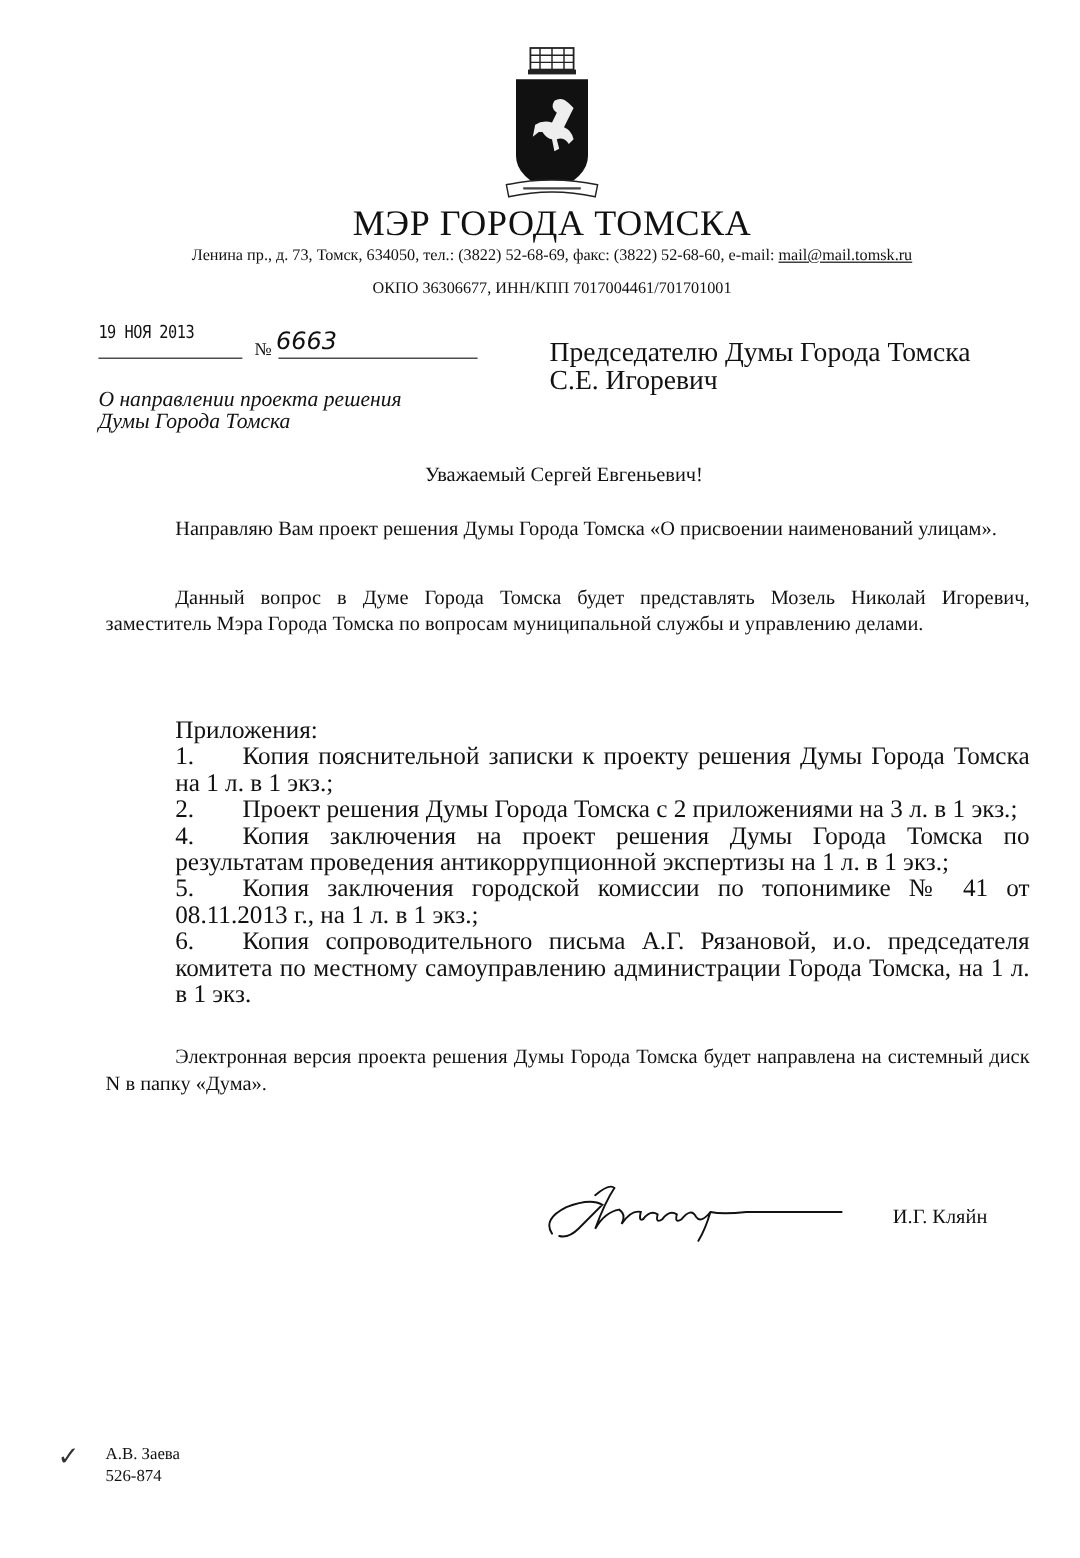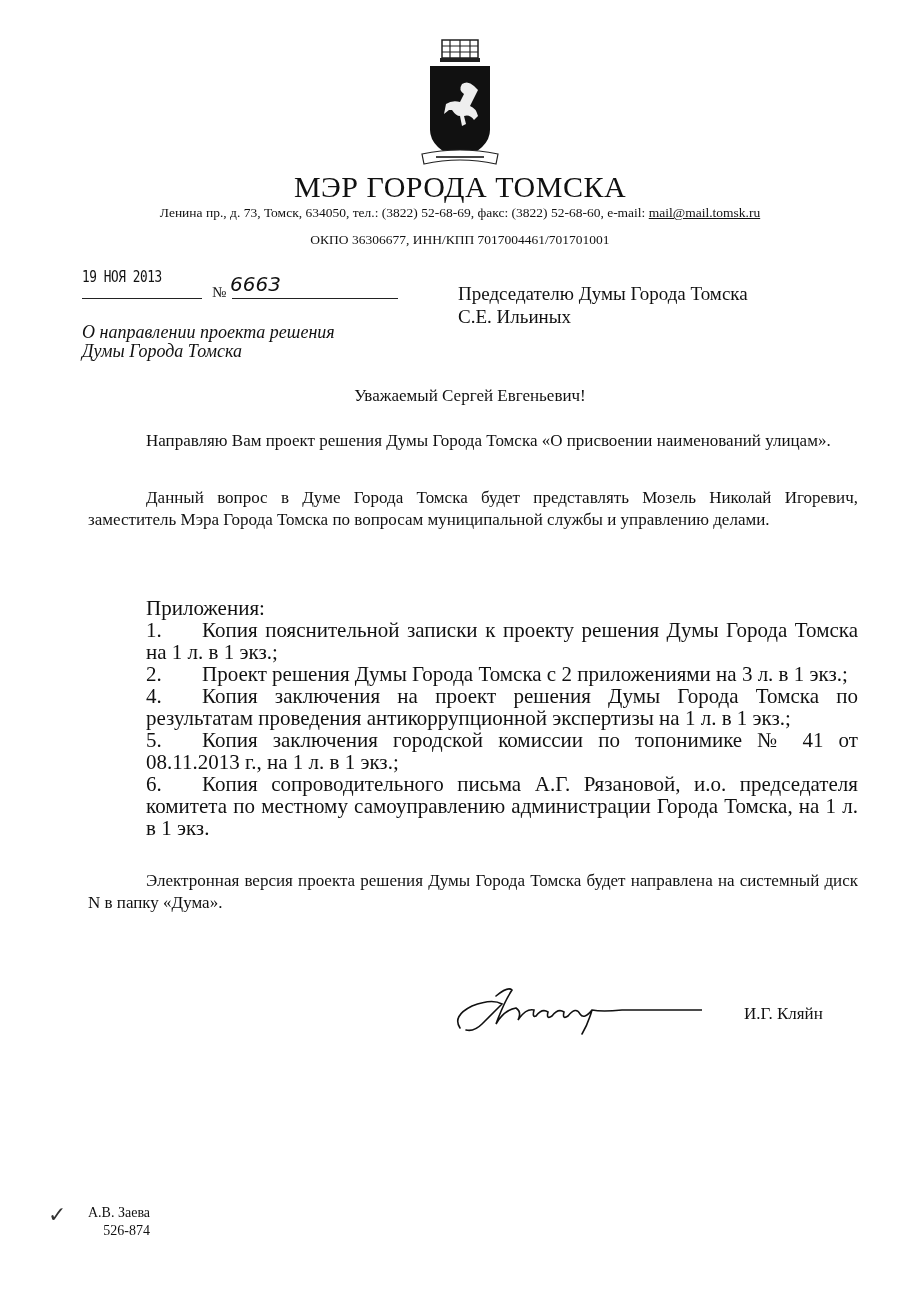--- a/index.html
+++ b/index.html
@@ -12,34 +12,34 @@
   .title { left: 0; width: 920px; top: 170px; text-align: center; font-size: 30px; letter-spacing: 0.5px; }
   .addr { left: 0; width: 920px; top: 205px; text-align: center; font-size: 13.5px; }
   .addr .mail { text-decoration: underline; }
   .okpo { left: 0; width: 920px; top: 232px; text-align: center; font-size: 13.5px; }
   .date-stamp { left: 82px; top: 268px; font-family: "DejaVu Sans Mono", monospace; font-size: 15px; letter-spacing: -0.5px; transform: scaleX(0.85); transform-origin: left; }
   .date-line { left: 82px; top: 298px; width: 120px; border-top: 1px solid #222; }
   .num-sign { left: 212px; top: 284px; font-size: 15px; }
   .num-val { left: 230px; top: 272px; font-family: "DejaVu Sans", sans-serif; font-style: italic; font-size: 20px; }
   .num-line { left: 232px; top: 298px; width: 166px; border-top: 1px solid #222; }
   .subject { left: 82px; top: 323px; font-size: 18px; font-style: italic; line-height: 19px; }
-  .recipient { left: 458px; top: 282px; font-size: 19px; line-height: 23px; }
+  .recipient { left: 458px; top: 282px; font-size: 23px; line-height: 23px; }
   .greeting { left: 0; width: 940px; top: 386px; text-align: center; font-size: 17px; }
   .body-text { left: 88px; width: 770px; font-size: 17px; line-height: 22px; text-align: justify; }
   .p1 { top: 430px; }
   .p2 { top: 487px; }
   .indent { display: inline-block; width: 58px; }
   .apps { left: 146px; top: 597px; width: 712px; font-size: 21px; line-height: 22px; }
   .app-item { text-align: justify; margin-left: 0; }
   .app-num { display: inline-block; width: 56px; }
   .p3 { top: 870px; }
   .signature { left: 452px; top: 980px; width: 250px; height: 60px; }
   .signer { left: 744px; top: 1004px; font-size: 17px; }
   .check { left: 48px; top: 1202px; font-size: 22px; font-family: "DejaVu Sans", sans-serif; color: #333; }
-  .executor { left: 88px; top: 1204px; font-size: 14px; line-height: 18px; text-align: right; }
+  .executor { left: 88px; top: 1204px; font-size: 14px; line-height: 18px; }
 </style>
 </head>
 <body>
 
 <svg class="abs emblem" viewBox="0 0 88 132">
 
   <rect x="26" y="2" width="36" height="18" fill="#fff" stroke="#222" stroke-width="1.5"></rect>
   <path d="M26 8 H62 M26 14 H62 M34 2 V20 M44 2 V20 M54 2 V20" stroke="#222" stroke-width="1.2"></path>
   <rect x="24" y="20" width="40" height="4" fill="#222"></rect>
 
@@ -61,21 +61,21 @@
 <div class="abs num-val">6663</div>
 <div class="abs num-line"></div>
 
 <div class="abs subject">
   <div>О направлении проекта решения</div>
   <div>Думы Города Томска</div>
 </div>
 
 <div class="abs recipient">
   <div>Председателю Думы Города Томска</div>
-  <div>С.Е. Ильиных</div>
+  <div>С.Е. Игоревич</div>
 </div>
 
 <div class="abs greeting">Уважаемый Сергей Евгеньевич!</div>
 
 <div class="abs body-text p1"><span class="indent"></span><span>Направляю Вам проект решения Думы Города Томска «О присвоении наименований улицам».</span></div>
 <div class="abs body-text p2"><span class="indent"></span><span>Данный вопрос в Думе Города Томска будет представлять Мозель Николай Игоревич, заместитель Мэра Города Томска по вопросам муниципальной службы и управлению делами.</span></div>
 
 <div class="abs apps">
   <div>Приложения:</div>
   <div class="app-item"><span class="app-num">1.</span><span>Копия пояснительной записки к проекту решения Думы Города Томска на 1 л. в 1 экз.;</span></div>

